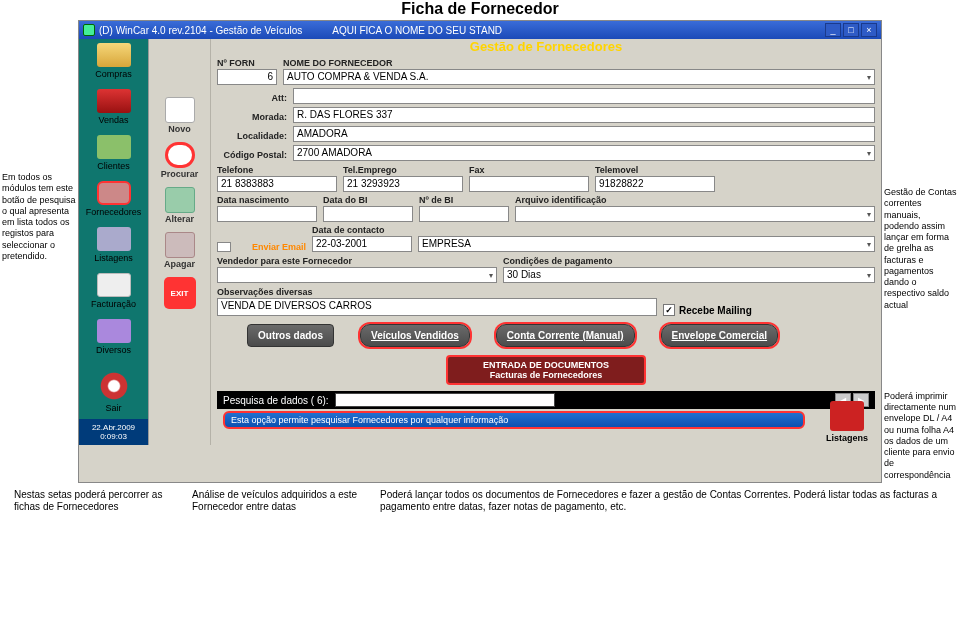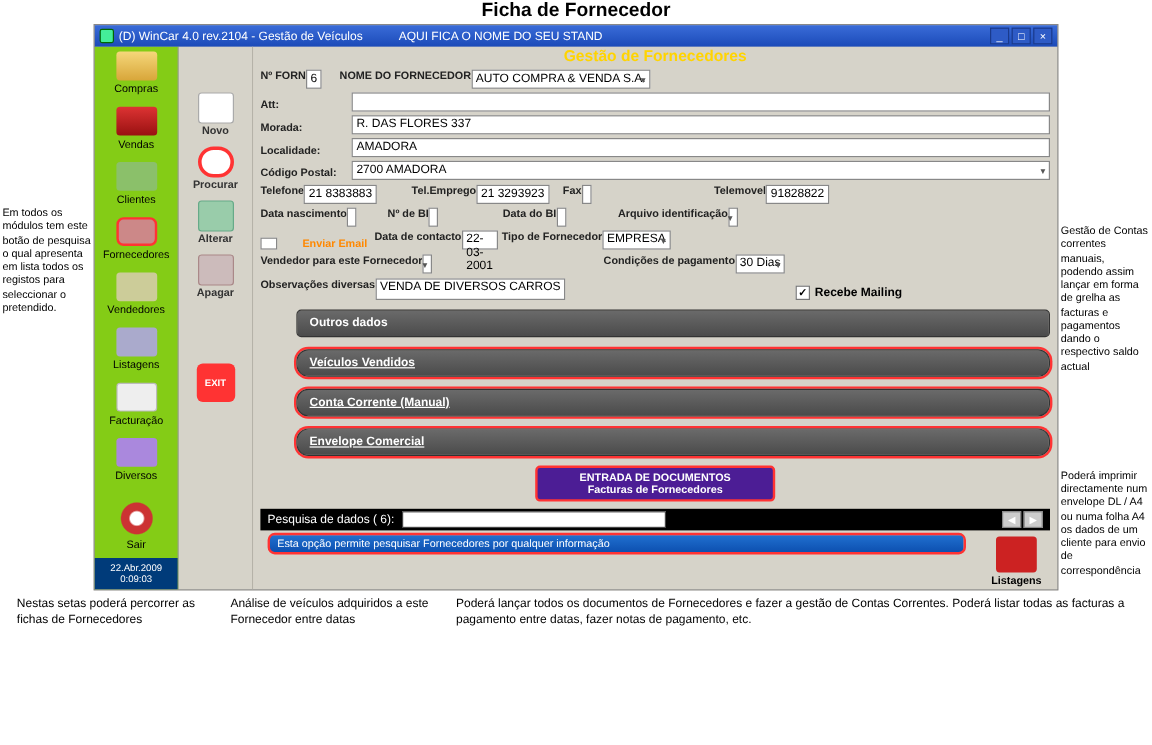--- a/index.html
+++ b/index.html
@@ -10,56 +10,56 @@
   .left-note .txt { margin-top: 150px; }
   .right-note .txt1 { margin-top: 165px; }
   .right-note .txt2 { margin-top: 80px; }
   .app-wrap { flex: 1; border: 1px solid #888; background: #d6d3c9; }
   .titlebar { background: linear-gradient(#3a6cd8,#1b4ab8); color: #fff; height: 18px; display: flex; align-items: center; font-size: 10px; padding: 0 4px; }
   .titlebar .tbicon { width: 12px; height: 12px; background: #4e9; border: 1px solid #060; margin-right: 4px; border-radius: 2px; }
   .titlebar .spacer { flex: 1; }
   .tbtns { display: flex; gap: 2px; }
   .tbtn { width: 16px; height: 14px; background: #2e5bc6; border: 1px solid #1a3a8c; color: #fff; font-size: 9px; display: flex; align-items: center; justify-content: center; }
   .app-body { display: flex; }
-  .sidebar { width: 70px; background: #84cc16; border-right: 1px solid #999; }
+  .sidebar { width: 70px; background: #0f766e; border-right: 1px solid #999; }
   .sb-item { display: flex; flex-direction: column; align-items: center; padding: 4px 2px 6px; cursor: pointer; font-size: 9px; }
   .sb-icon { width: 34px; height: 24px; margin-bottom: 2px; border-radius: 3px; }
   .sb-compras { background: linear-gradient(#f5d77a,#d8a63a); }
   .sb-vendas { background: linear-gradient(#d33,#911); }
   .sb-clientes { background: #8bc06a; }
   .sb-fornecedores { background: #c88; border: 2px solid #f33; border-radius: 6px; }
   .sb-vendedores { background: #cc9; }
   .sb-listagens { background: #aac; }
   .sb-facturacao { background: #eee; border: 1px solid #bbb; }
   .sb-diversos { background: #a8d; }
   .sb-date { font-size: 8px; color: #fff; background: #003b7a; padding: 4px 2px; text-align: center; }
   .sb-sair { width: 30px; height: 30px; border-radius: 50%; background: radial-gradient(circle,#fff 25%,#c33 32%,#c33 60%,transparent 65%); margin: 6px auto 2px; }
-  .toolcol { width: 62px; background: #d6d3c9; border-right: 1px solid #b5b2a8; padding-top: 35px; }
+  .toolcol { width: 62px; background: #d6d3c9; border-right: 1px solid #b5b2a8; padding-top: 55px; }
   .tc-item { display: flex; flex-direction: column; align-items: center; padding: 3px 2px 5px; font-size: 9px; font-weight: bold; color: #333; cursor: pointer; }
   .tc-icon { width: 30px; height: 26px; margin-bottom: 1px; border-radius: 3px; }
   .tc-novo { background: #fff; border: 1px solid #aaa; }
   .tc-procurar { background: #fff; border: 3px solid #f33; border-radius: 14px; }
   .tc-alterar { background: #9ca; border: 1px solid #6a8; }
   .tc-apagar { background: #cbb; border: 1px solid #a88; }
-  .tc-exit { width: 32px; height: 32px; background: #f33; border-radius: 5px; display: flex; align-items: center; justify-content: center; color: #fff; font-weight: bold; font-size: 8px; margin-top: 46px; }
+  .tc-exit { width: 32px; height: 32px; background: #f33; border-radius: 5px; display: flex; align-items: center; justify-content: center; color: #fff; font-weight: bold; font-size: 8px; }
   .content { flex: 1; background: #d6d3c9; padding: 0 6px 0; position: relative; }
   .module-title { color: #ffd400; font-weight: bold; font-size: 13px; text-align: center; margin-bottom: 4px; }
   .row { display: flex; gap: 6px; margin-bottom: 3px; align-items: flex-end; }
-  .field { display: flex; }
+  .field { display: flex; flex-direction: column; }
   .lbl { font-weight: bold; font-size: 9px; color: #222; margin-bottom: 1px; white-space: nowrap; }
   .inp { background: #fff; border: 1px solid #888; height: 16px; padding: 1px 3px; font-size: 10px; }
   .combo { position: relative; }
   .combo::after { content: "▾"; position: absolute; right: 3px; top: 3px; font-size: 8px; color: #555; }
   .observ { width: 440px; }
   .chk { display: flex; align-items: center; gap: 4px; font-weight: bold; font-size: 10px; }
   .chk .box { width: 12px; height: 12px; background: #fff; border: 1px solid #777; display: flex; align-items: center; justify-content: center; font-size: 9px; }
-  .btnrow { display: flex; gap: 10px; margin: 8px 0 8px 30px; flex-direction: column; }
+  .btnrow { display: flex; gap: 26px; margin: 8px 0 8px 30px; }
   .pillbtn { background: linear-gradient(#6a6a6a,#4b4b4b); color: #fff; border: 1px solid #333; border-radius: 4px; padding: 5px 10px; font-size: 10px; font-weight: bold; cursor: pointer; }
   .circled { box-shadow: 0 0 0 2px #f33; border-radius: 10px; text-decoration: underline; }
-  .centerbox { background: #4c1d95; color: #fff; text-align: center; width: 200px; margin: 0 auto 6px; padding: 3px 6px; border-radius: 4px; border: 2px solid #f33; font-size: 9px; font-weight: bold; }
+  .centerbox { background: #7f1d1d; color: #fff; text-align: center; width: 200px; margin: 0 auto 6px; padding: 3px 6px; border-radius: 4px; border: 2px solid #f33; font-size: 9px; font-weight: bold; }
   .searchbar { background: #000; color: #fff; height: 18px; display: flex; align-items: center; padding: 0 6px; font-size: 10px; }
   .searchinput { background: #fff; border: 1px solid #444; height: 14px; width: 220px; margin-left: 6px; }
   .tipbar { background: linear-gradient(#2070d0,#0d50b0); color: #fff; height: 18px; display: flex; align-items: center; padding: 0 6px; font-size: 9px; border: 2px solid #f33; border-radius: 6px; margin: 2px 70px 4px 6px; }
   .listagens-side { position: absolute; right: 6px; bottom: 2px; width: 56px; display: flex; flex-direction: column; align-items: center; font-size: 9px; font-weight: bold; }
   .listagens-side .licon { width: 34px; height: 30px; background: #c22; border-radius: 3px; margin-bottom: 2px; }
   .enviar-email { color: #f80; font-weight: bold; font-size: 9px; display: flex; align-items: center; gap: 21px; }
   .enviar-email .eicon { width: 14px; height: 10px; background: #fff; border: 1px solid #888; }
   .arrows { display: flex; gap: 2px; }
   .arrowbtn { width: 16px; height: 14px; background: #ccc; border: 1px solid #888; display: flex; align-items: center; justify-content: center; font-size: 8px; }
 
@@ -107,24 +107,20 @@
           </div>
         <div class="sb-item">
             <div class="sb-icon sb-clientes"></div>
             <span>Clientes</span>
           </div>
         <div class="sb-item">
             <div class="sb-icon sb-fornecedores"></div>
             <span>Fornecedores</span>
           </div>
         <div class="sb-item">
-            <div class="sb-icon sb-vendedores"></div>
-            <span>Vendedores</span>
-          </div>
-        <div class="sb-item">
             <div class="sb-icon sb-listagens"></div>
             <span>Listagens</span>
           </div>
         <div class="sb-item">
             <div class="sb-icon sb-facturacao"></div>
             <span>Facturação</span>
           </div>
         <div class="sb-item">
             <div class="sb-icon sb-diversos"></div>
             <span>Diversos</span>
@@ -221,45 +217,44 @@
               <div class="inp">91828822</div>
             </div>
         </div>
 
         <div class="row">
           <div class="field" style="width:100px">
               <span class="lbl">Data nascimento</span>
               <div class="inp"></div>
             </div>
           <div class="field" style="width:90px">
+              <span class="lbl">Data do BI</span>
+              <div class="inp"></div>
+            </div>
+          <div class="field" style="width:90px">
               <span class="lbl">Nº de BI</span>
-              <div class="inp"></div>
-            </div>
-          <div class="field" style="width:90px">
-              <span class="lbl">Data do BI</span>
               <div class="inp"></div>
             </div>
           <div class="field" style="flex:1">
               <span class="lbl">Arquivo identificação</span>
               <div class="inp combo"></div>
             </div>
         </div>
 
 
         <div class="row">
           <div class="enviar-email">
               <div class="eicon"></div>
               <span>Enviar Email</span>
             </div>
           <div class="field" style="width:100px">
               <span class="lbl">Data de contacto</span>
               <div class="inp">22-03-2001</div>
             </div>
           <div class="field" style="flex:1">
-              <span class="lbl">Tipo de Fornecedor</span>
               <div class="inp combo">EMPRESA</div>
             </div>
         </div>
 
         <div class="row" style="margin-top:4px">
           <div class="field" style="width:280px">
               <span class="lbl">Vendedor para este Fornecedor</span>
               <div class="inp combo"></div>
             </div>
           <div class="field" style="flex:1">

